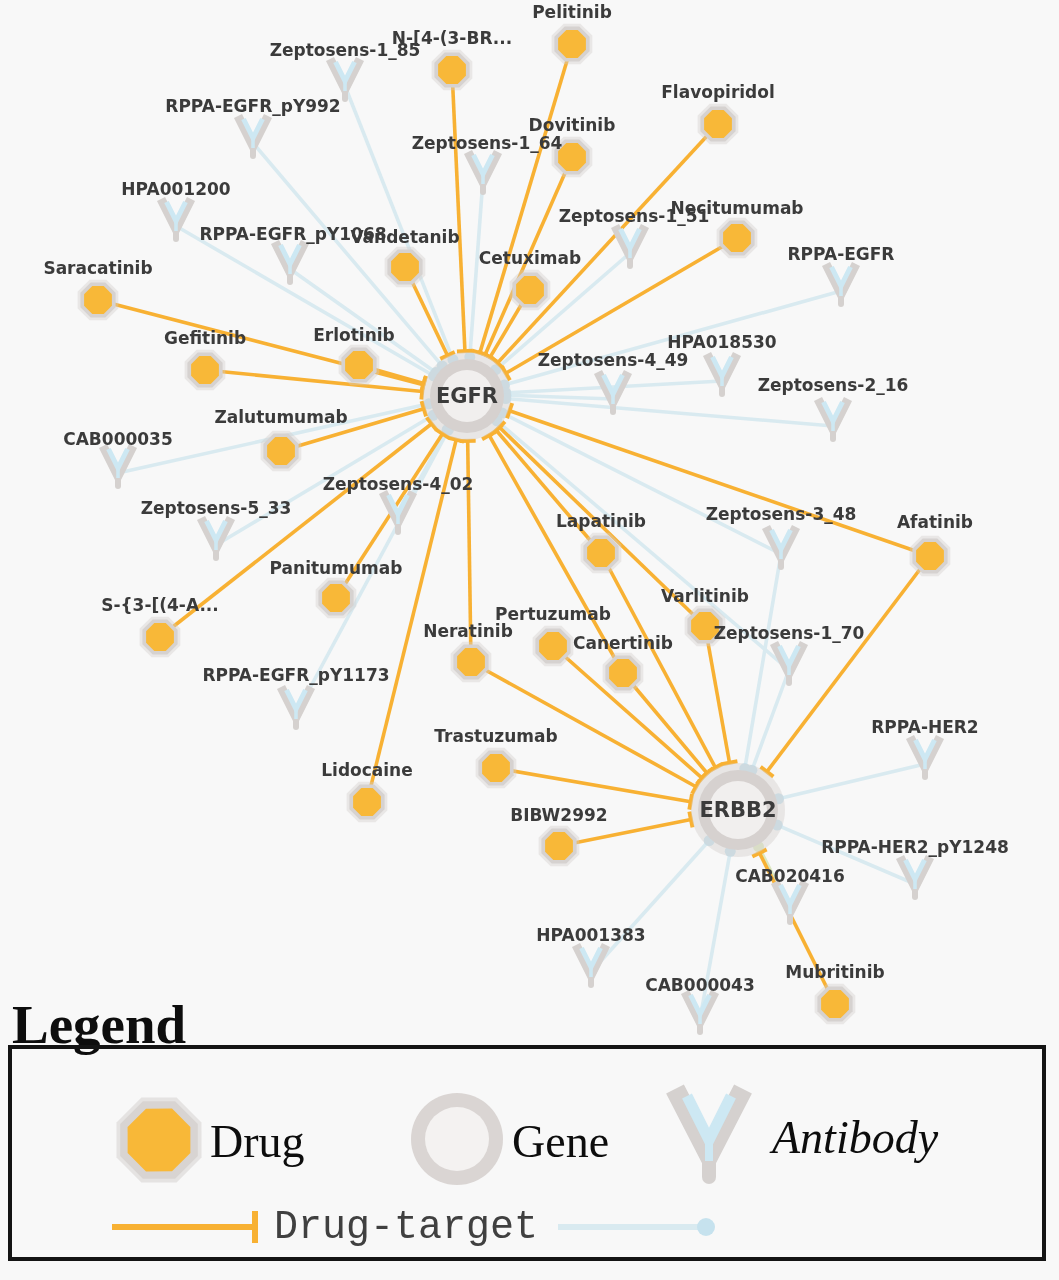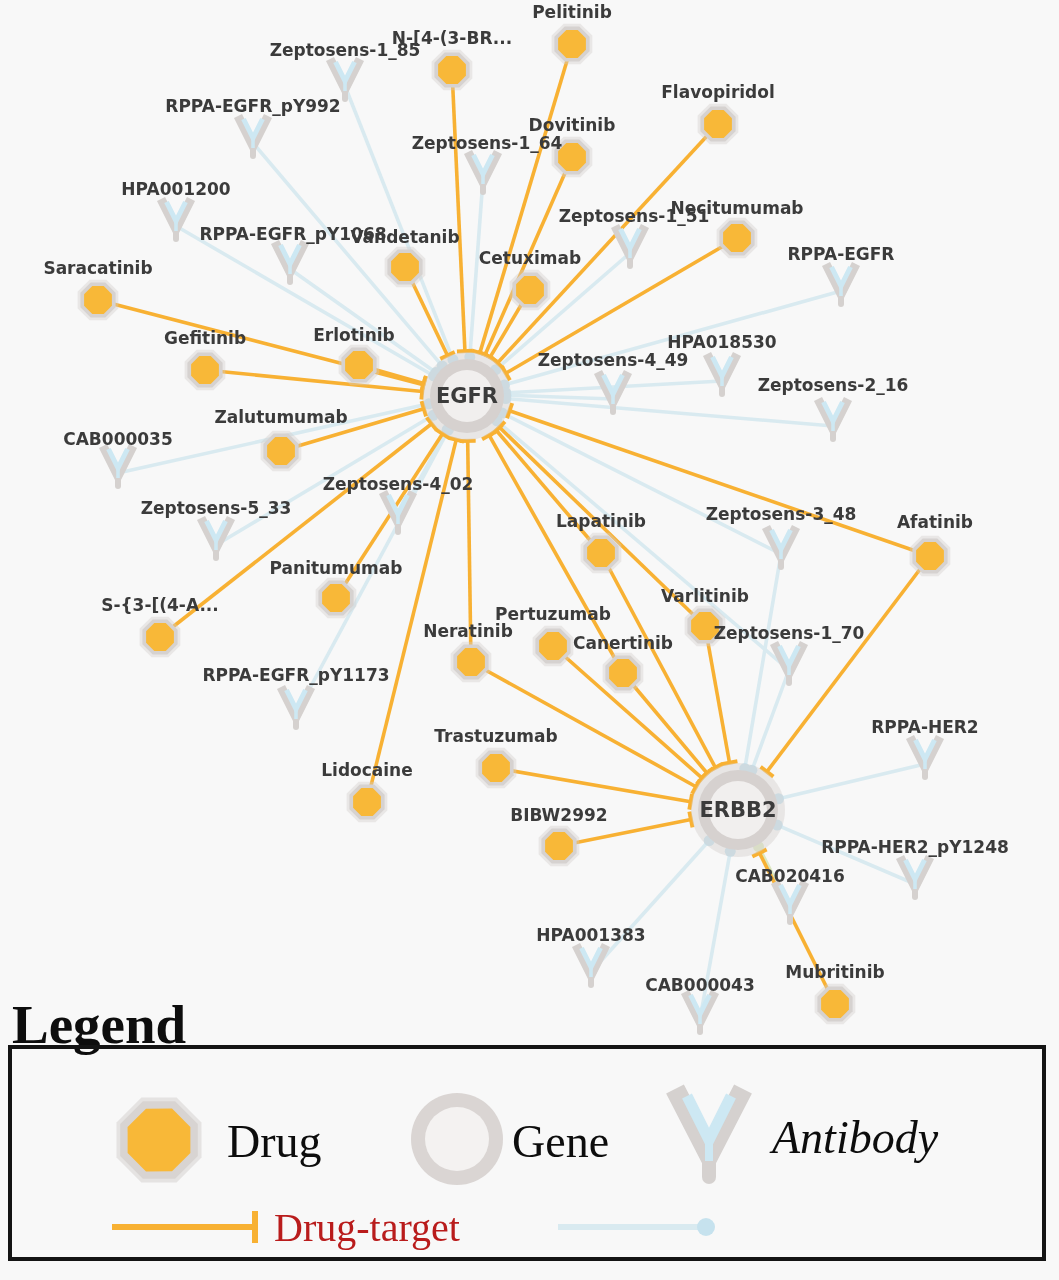--- a/index.html
+++ b/index.html
@@ -7,22 +7,22 @@
        font-family:"DejaVu Sans",sans-serif;}
   #graph-svg{position:absolute;left:0;top:0;}
   .node-label{font-family:"DejaVu Sans",sans-serif;font-weight:700;font-size:17px;fill:#3b3b3b;}
   .gene-label{font-family:"DejaVu Sans",sans-serif;font-weight:700;font-size:21px;fill:#3b3b3b;}
   #legend-heading{position:absolute;left:12px;top:993px;margin:0;
        font-family:"Liberation Serif","DejaVu Serif",serif;font-weight:700;font-size:55px;color:#0d0d0d;}
   #legend-box{position:absolute;left:8px;top:1045px;width:1038px;height:216px;
        border:4px solid #141414;box-sizing:border-box;background:transparent;}
   .lg-item-label{position:absolute;font-family:"Liberation Serif","DejaVu Serif",serif;
        font-size:46px;color:#0d0d0d;white-space:nowrap;transform:translateY(-50%);}
-  .lg-edge-label{position:absolute;font-family:Liberation Serif, serif;
-       font-size:40px;color:#b91c1c;white-space:nowrap;transform:translateY(-50%);}
+  .lg-edge-label{position:absolute;font-family:Liberation Mono, monospace;
+       font-size:40px;color:#404040;white-space:nowrap;transform:translateY(-50%);}
   .lg-glyph{position:absolute;}
 </style>
 </head>
 <body>
 
 <svg id="graph-svg" width="1059" height="1280" viewBox="0 0 1059 1280">
     <g>
       <g>
         <line x1="345" y1="86" x2="452.95353585563123" y2="359.6173551670448" stroke="#D9EAF0" stroke-width="3.6"></line>
         <circle cx="452.95353585563123" cy="359.6173551670448" r="5.5" fill="#C6E2EE"></circle>
@@ -535,21 +535,21 @@
 
 <h1 id="legend-heading">Legend</h1>
 
 <div id="legend-box">
 
   <svg class="lg-glyph" style="left:92px;top:36px;" width="110" height="110">
     <polygon points="55,9 87.5,22.5 101,55 87.5,87.5 55,101 22.5,87.5 9,55 22.5,22.5" transform="rotate(22.5 55 55)" fill="rgba(210,205,203,0.5)"></polygon>
     <polygon points="55,13 84.7,25.3 97,55 84.7,84.7 55,97 25.3,84.7 13,55 25.3,25.3" transform="rotate(22.5 55 55)" fill="#D8D4D2"></polygon>
     <polygon points="55,21 79.0,31.0 89,55 79.0,79.0 55,89 31.0,79.0 21,55 31.0,31.0" transform="rotate(22.5 55 55)" fill="#F8B838"></polygon>
   </svg>
-  <span class="lg-item-label" style="left:215px;top:92px;">Drug</span>
+  <span class="lg-item-label" style="left:198px;top:92px;">Drug</span>
 
   <svg class="lg-glyph" style="left:395px;top:40px;" width="100" height="100">
     <circle cx="50" cy="50" r="46" fill="#DAD5D3"></circle>
     <circle cx="50" cy="50" r="32" fill="#F4F2F1"></circle>
   </svg>
   <span class="lg-item-label" style="left:500px;top:92px;text-align:right;">Gene</span>
 
   <svg class="lg-glyph" style="left:642px;top:22px;" width="110" height="130">
     <path d="M 21 18 L 55 84 L 89 18" fill="none" stroke="#D5D1CF" stroke-width="20" stroke-linejoin="miter"></path>
     <path d="M 55 84 L 55 106" fill="none" stroke="#D5D1CF" stroke-width="14" stroke-linecap="round"></path>

